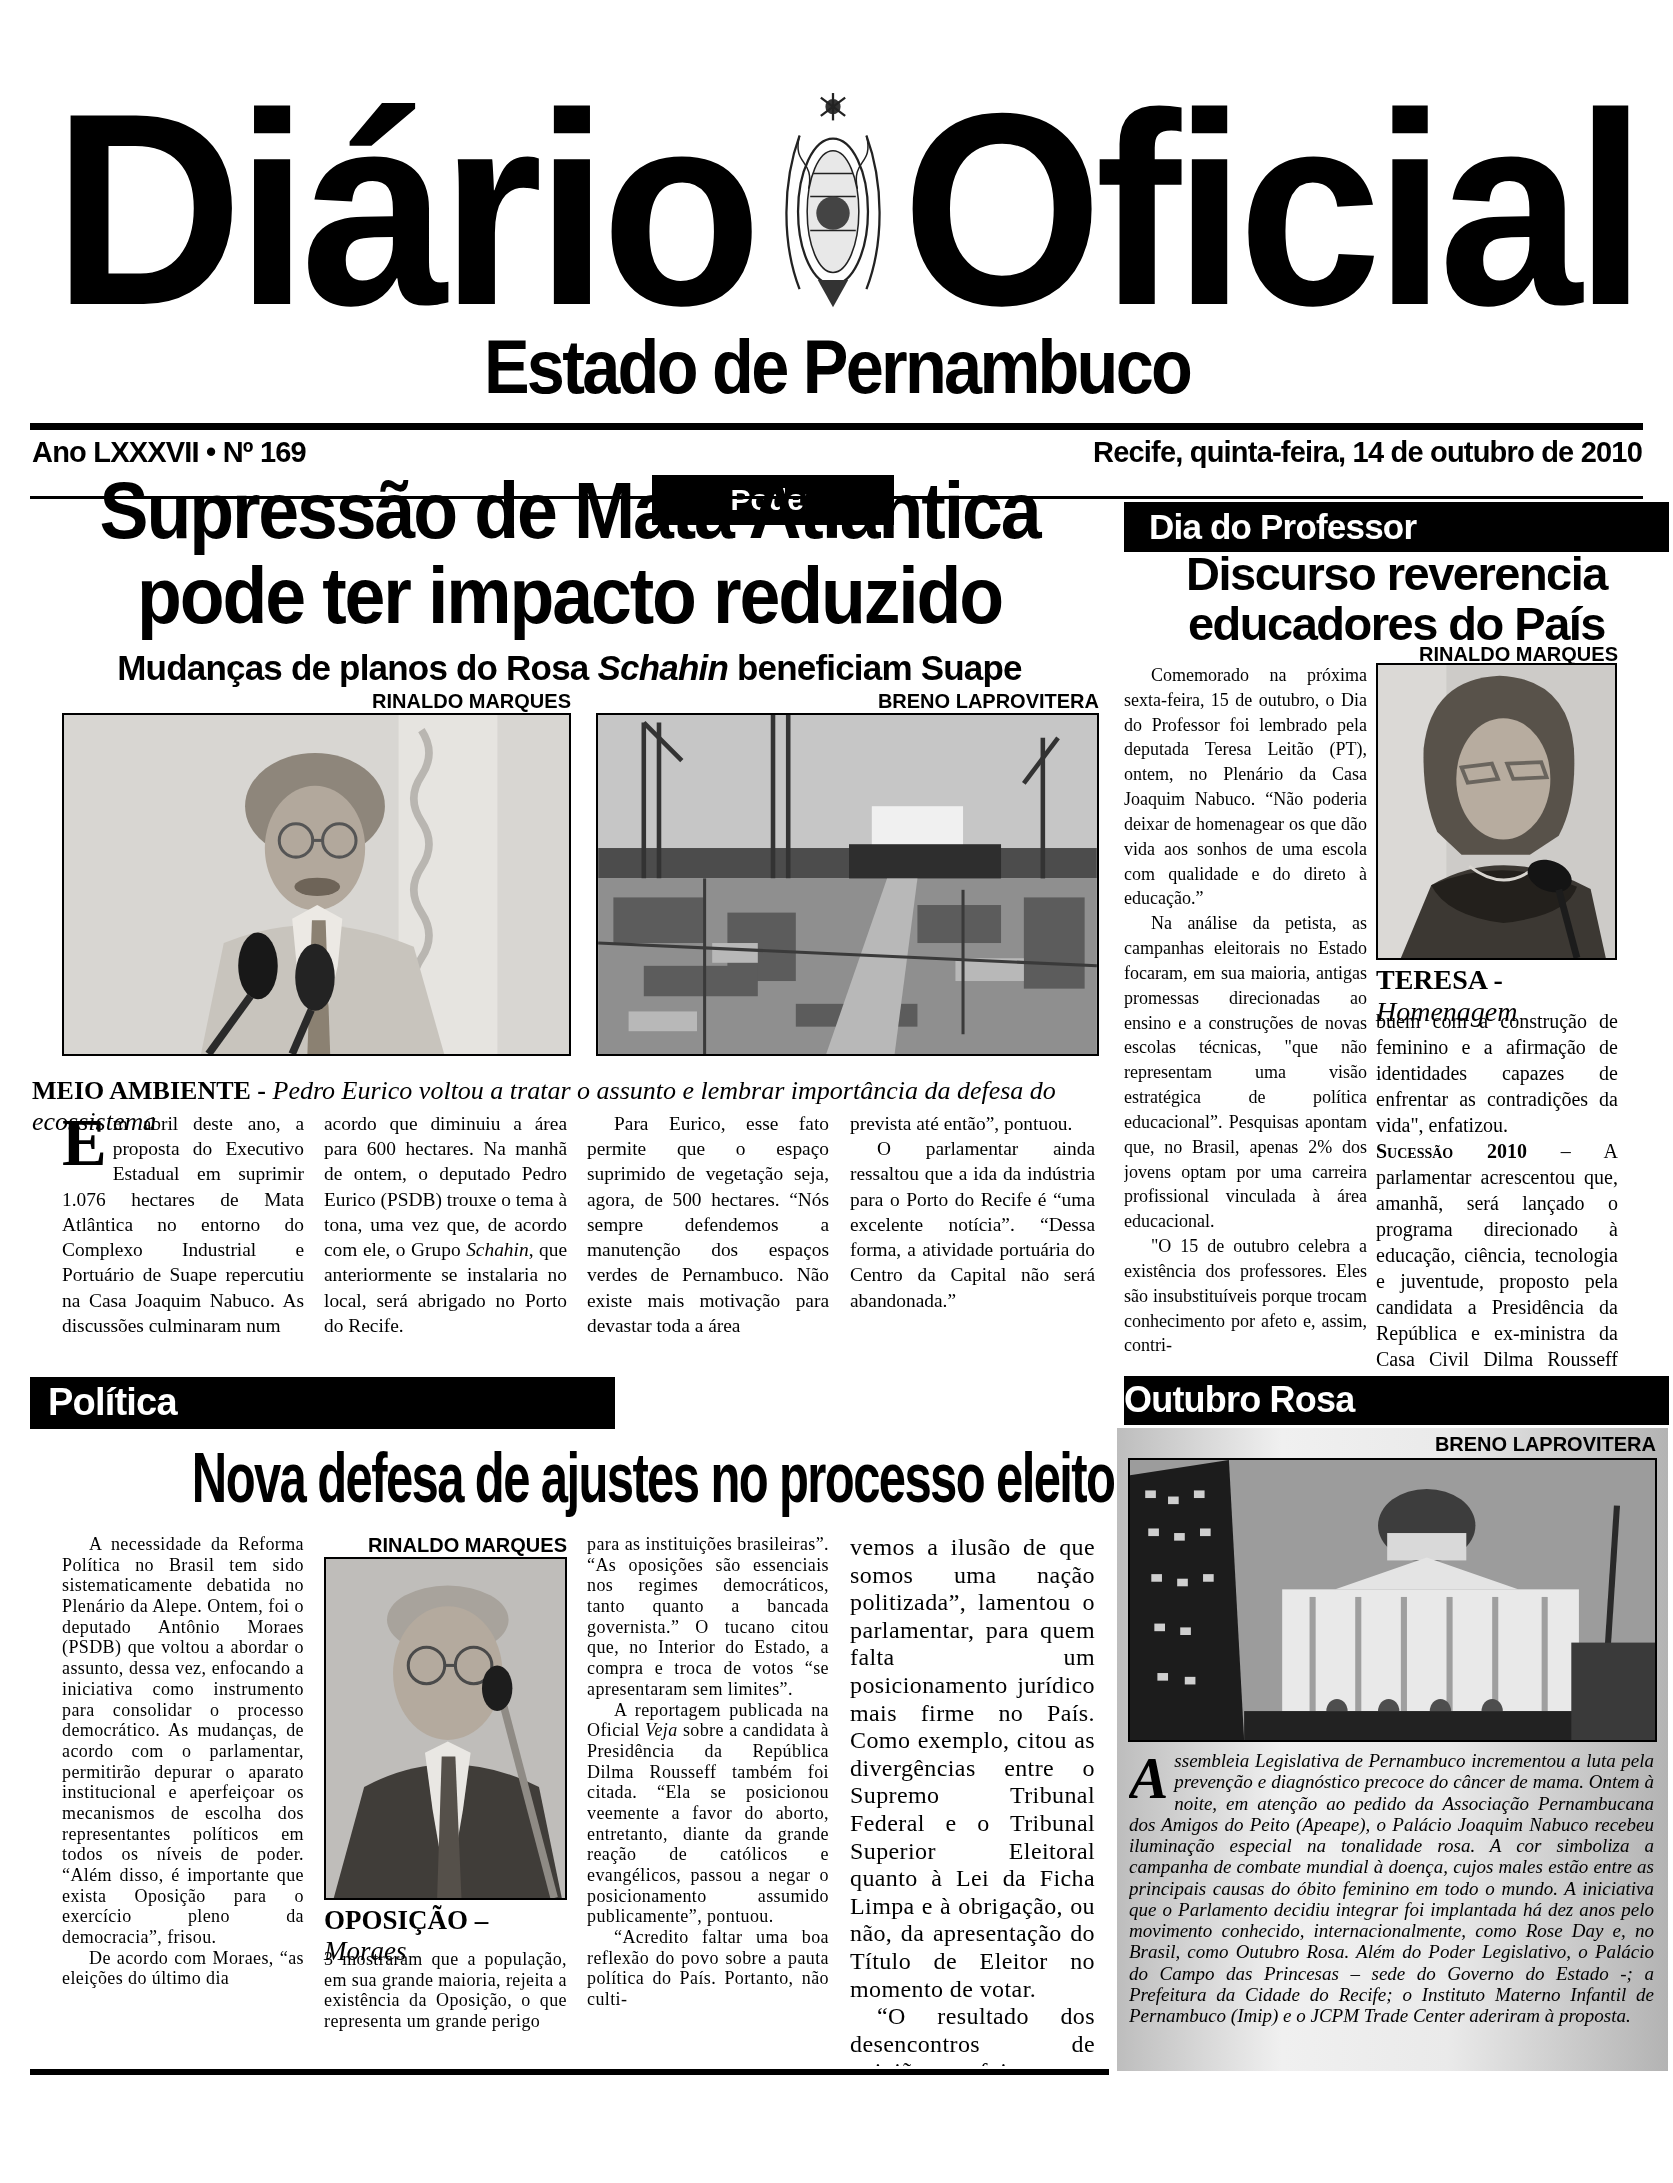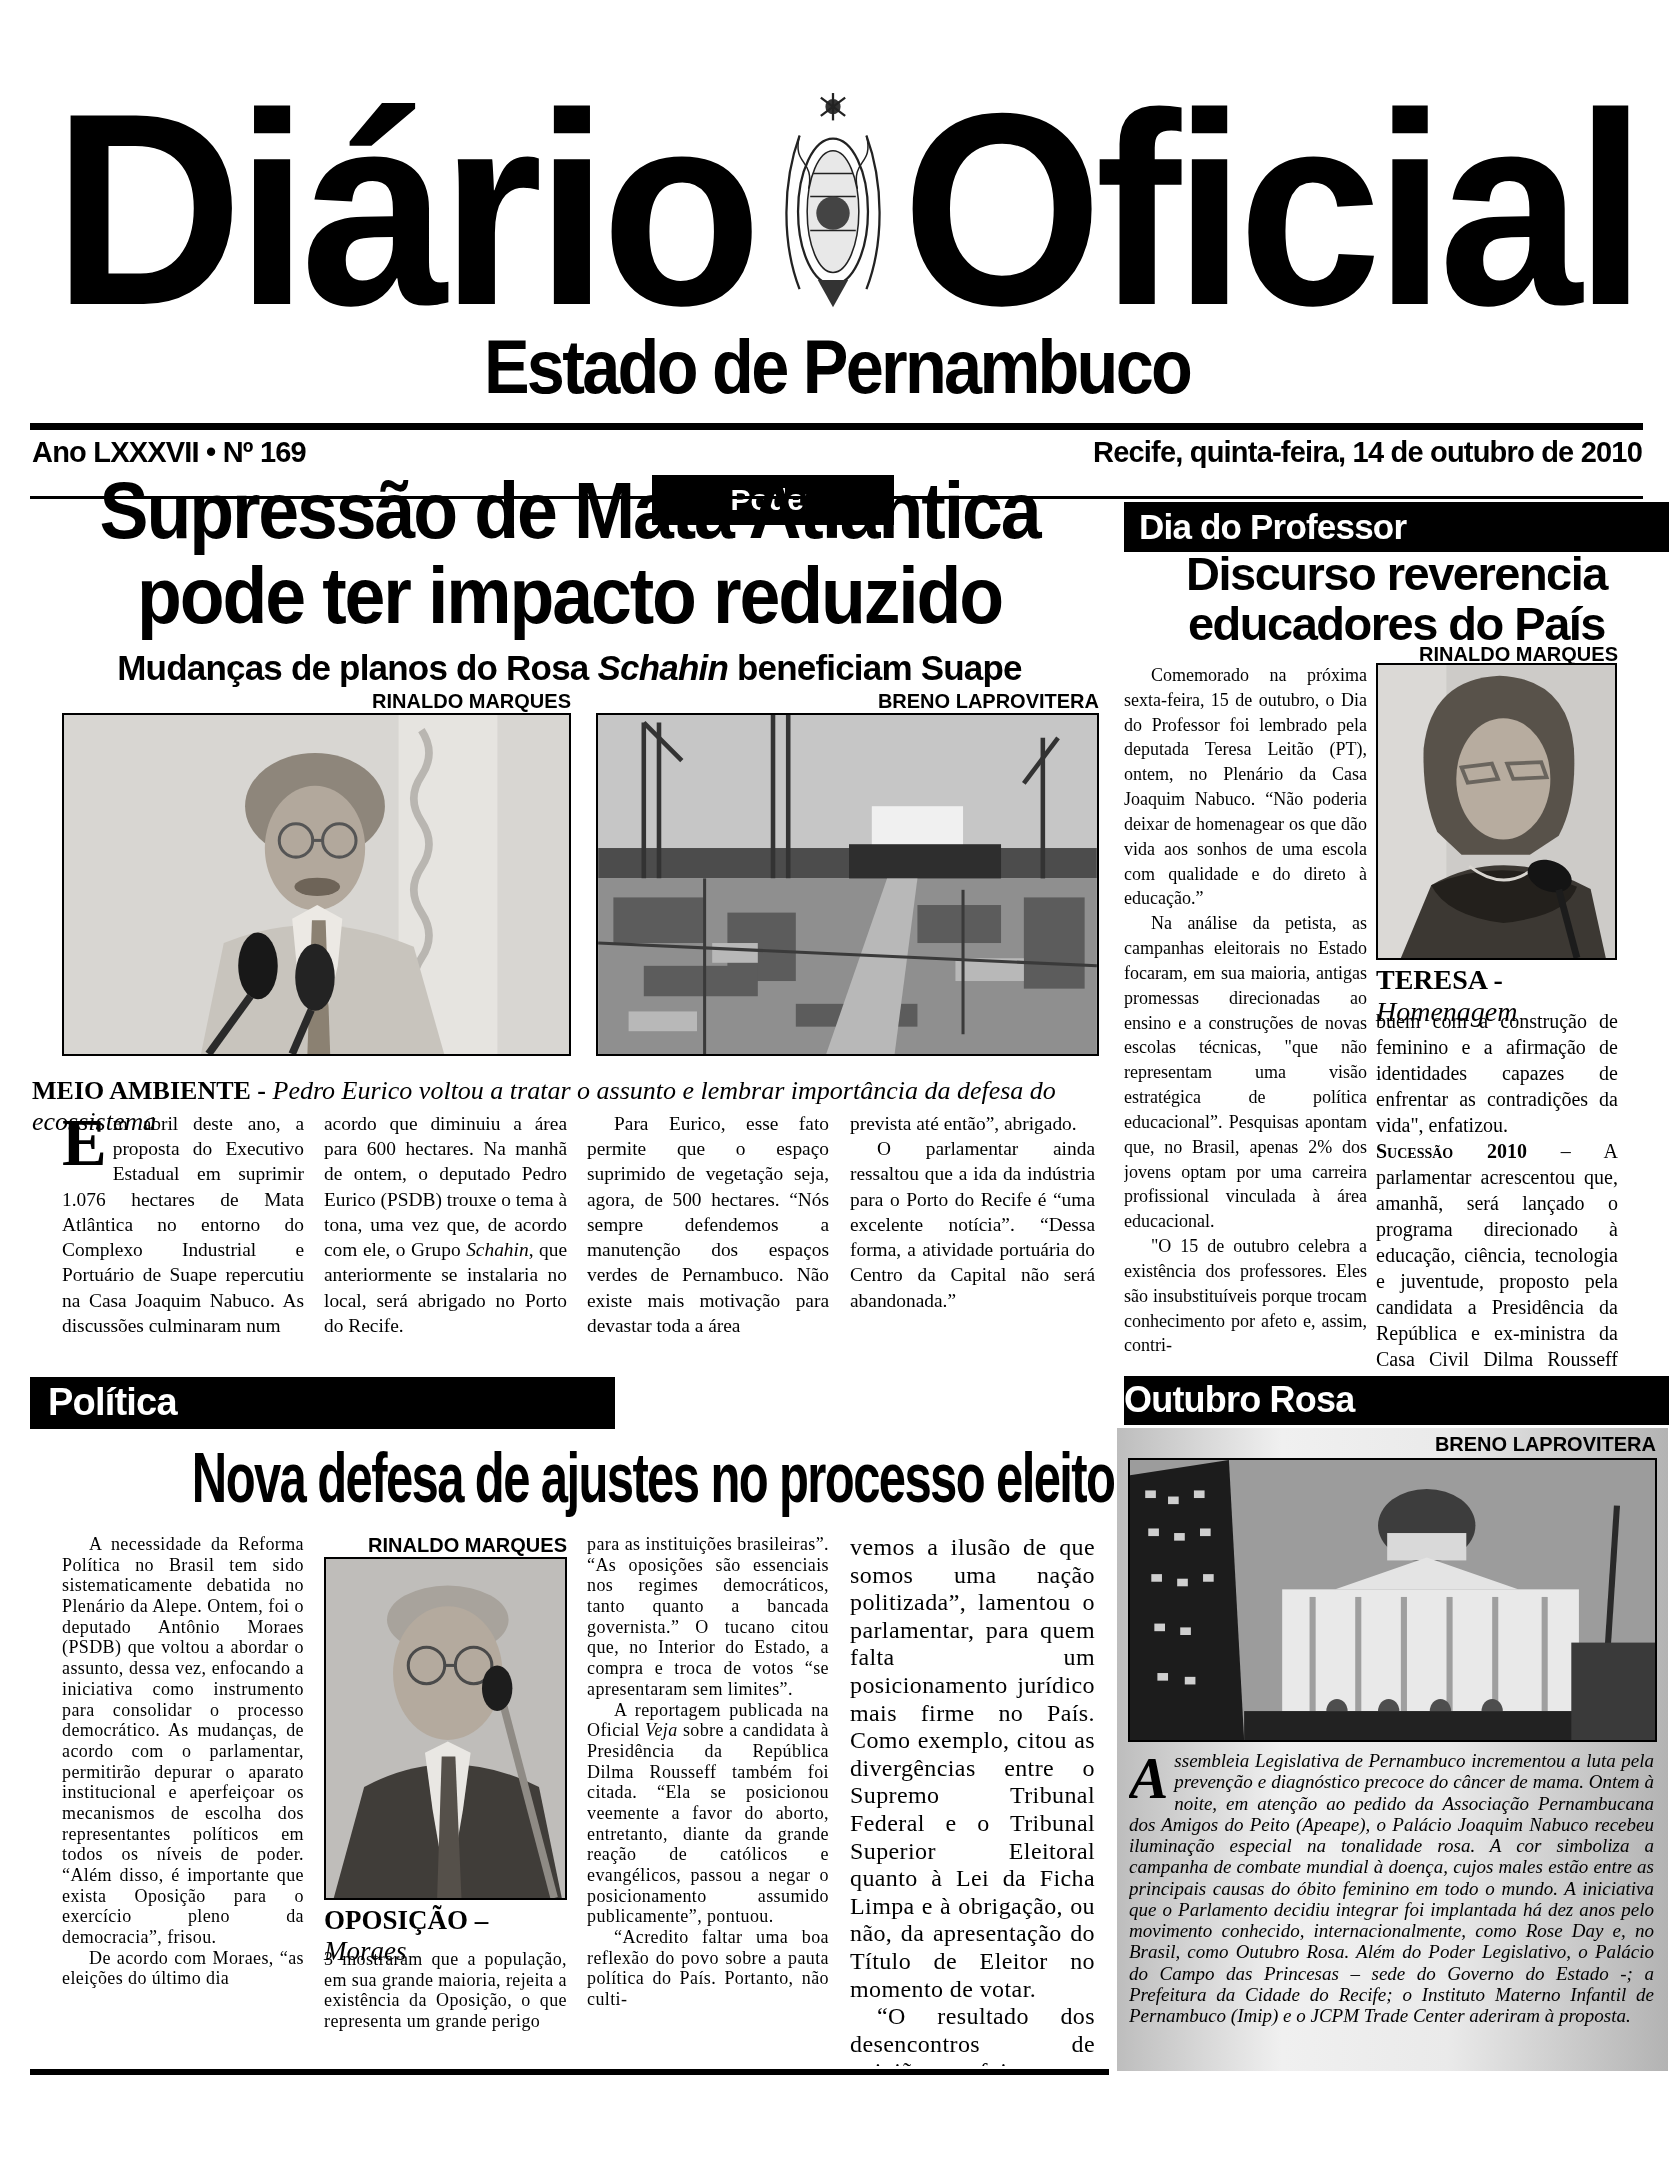--- a/index.html
+++ b/index.html
@@ -145,21 +145,21 @@
   <div class="abs bodycol" style="left:62px; top:1111px; width:242px; height:255px; font-size:19.4px; line-height:1.3; overflow:hidden;">
     <p><span class="dropcap">E</span><span>m abril deste ano, a proposta do Executivo Estadual em suprimir 1.076 hectares de Mata Atlântica no entorno do Complexo Industrial e Portuário de Suape repercutiu na Casa Joaquim Nabuco. As discussões culminaram num</span></p>
   </div>
   <div class="abs bodycol" style="left:324px; top:1111px; width:243px; height:255px; font-size:19.4px; line-height:1.3; overflow:hidden;">
     <p><span>acordo que diminuiu a área para 600 hectares. Na manhã de ontem, o deputado Pedro Eurico (PSDB) trouxe o tema à tona, uma vez que, de acordo com ele, o Grupo </span><span class="it">Schahin</span><span>, que anteriormente se instalaria no local, será abrigado no Porto do Recife.</span></p>
   </div>
   <div class="abs bodycol" style="left:587px; top:1111px; width:242px; height:255px; font-size:19.4px; line-height:1.3; overflow:hidden;">
     <p class="ind">Para Eurico, esse fato permite que o espaço suprimido de vegetação seja, agora, de 500 hectares. “Nós sempre defendemos a manutenção dos espaços verdes de Pernambuco. Não existe mais motivação para devastar toda a área</p>
   </div>
   <div class="abs bodycol" style="left:850px; top:1111px; width:245px; height:255px; font-size:19.4px; line-height:1.3; overflow:hidden;">
-    <p>prevista até então”, abrigado.</p>
+    <p>prevista até então”, pontuou.</p>
     <p class="ind">O parlamentar ainda ressaltou que a ida da indústria para o Porto do Recife é “uma excelente notícia”. “Dessa forma, a atividade portuária do Centro da Capital não será abandonada.”</p>
   </div>
 
   <div class="abs band" style="left:30px; top:1377px; width:585px; height:52px; font-size:38px; line-height:50px; padding-left:18px; box-sizing:border-box;">Política</div>
 
   <div class="abs hl-line" style="left:30px; top:1440px; width:1079px; font-size:70px; line-height:76px; transform:scaleX(0.7);">Nova defesa de ajustes no processo eleitoral</div>
 
   <div class="abs bodycol" style="left:62px; top:1534px; width:242px; height:532px; font-size:18px; line-height:1.15; letter-spacing:0.4px; overflow:hidden;">
     <p class="ind">A necessidade da Reforma Política no Brasil tem sido sistematicamente debatida no Plenário da Alepe. Ontem, foi o deputado Antônio Moraes (PSDB) que voltou a abordar o assunto, dessa vez, enfocando a iniciativa como instrumento para consolidar o processo democrático. As mudanças, de acordo com o parlamentar, permitirão depurar o aparato institucional e aperfeiçoar os mecanismos de escolha dos representantes políticos em todos os níveis de poder. “Além disso, é importante que exista Oposição para o exercício pleno da democracia”, frisou.</p>
     <p class="ind">De acordo com Moraes, “as eleições do último dia</p>
@@ -192,21 +192,21 @@
     <p class="ind">“Acredito faltar uma boa reflexão do povo sobre a pauta política do País. Portanto, não culti-</p>
   </div>
 
   <div class="abs bodycol" style="left:850px; top:1534px; width:245px; height:532px; font-size:24px; line-height:1.15; letter-spacing:0.4px; overflow:hidden;">
     <p>vemos a ilusão de que somos uma nação politizada”, lamentou o parlamentar, para quem falta um posicionamento jurídico mais firme no País. Como exemplo, citou as divergências entre o Supremo Tribunal Federal e o Tribunal Superior Eleitoral quanto à Lei da Ficha Limpa e à obrigação, ou não, da apresentação do Título de Eleitor no momento de votar.</p>
     <p class="ind">“O resultado dos desencontros de opiniões foi uma abstenção, nas urnas, em torno de 40% dos eleitores, uma vez que a maioria não tem instrução e, por isso, não conseguiu absorver informações díspares em tão curto espaço de tempo.”</p>
   </div>
 
   <div class="abs rule" style="left:30px; top:2069px; width:1079px; height:6px;"></div>
 
-  <div class="abs band" style="left:1124px; top:502px; width:545px; height:50px; font-size:35px; line-height:49px; padding-left:15px; box-sizing:border-box;">Dia do Professor</div>
+  <div class="abs band" style="left:1124px; top:502px; width:545px; height:50px; font-size:35px; line-height:49px; padding-left:25px; box-sizing:border-box;">Dia do Professor</div>
 
   <div class="abs" style="left:1124px; top:549px; width:545px;">
     <div class="hl-line" style="font-size:47px; line-height:50px; letter-spacing:-1.5px;">Discurso reverencia</div>
     <div class="hl-line" style="font-size:47px; line-height:50px; letter-spacing:-1.5px;">educadores do País</div>
   </div>
 
   <div class="abs credit" style="left:1376px; top:643px; width:242px;">RINALDO MARQUES</div>
 
   <div class="abs bodycol" style="left:1124px; top:663px; width:243px; height:707px; font-size:18px; line-height:1.38; overflow:hidden;">
     <p class="ind">Comemorado na próxima sexta-feira, 15 de outubro, o Dia do Professor foi lembrado pela deputada Teresa Leitão (PT), ontem, no Plenário da Casa Joaquim Nabuco. “Não poderia deixar de homenagear os que dão vida aos sonhos de uma escola com qualidade e do direto à educação.”</p>

